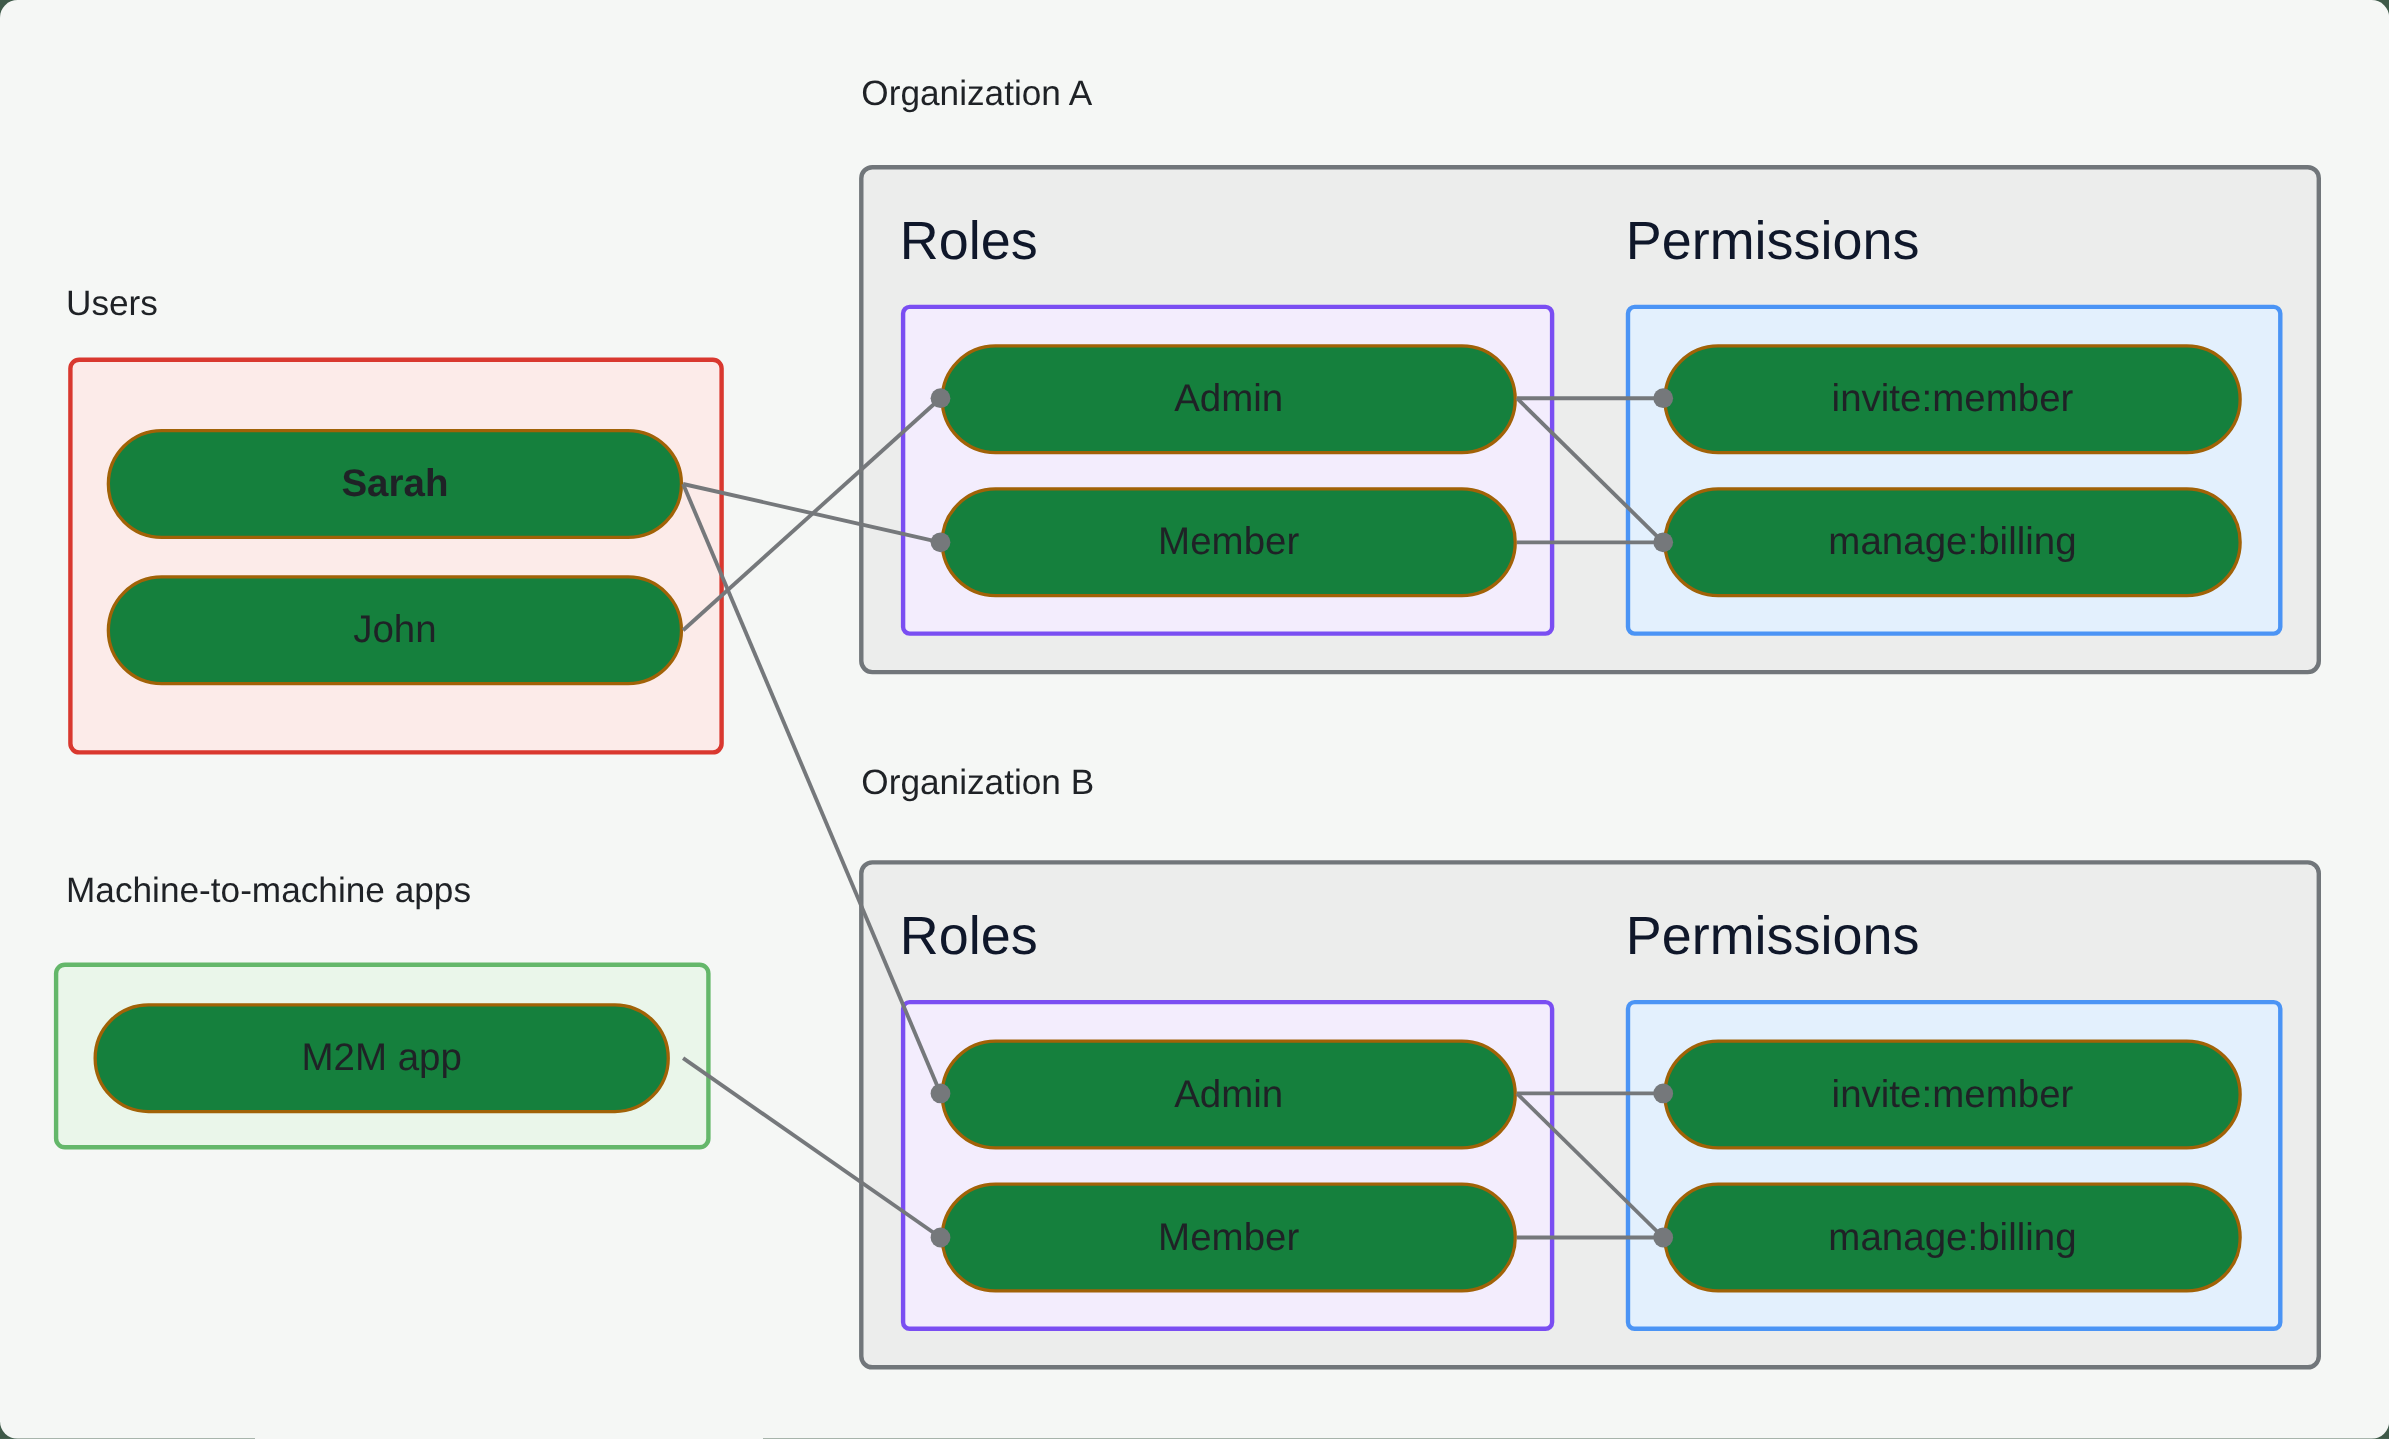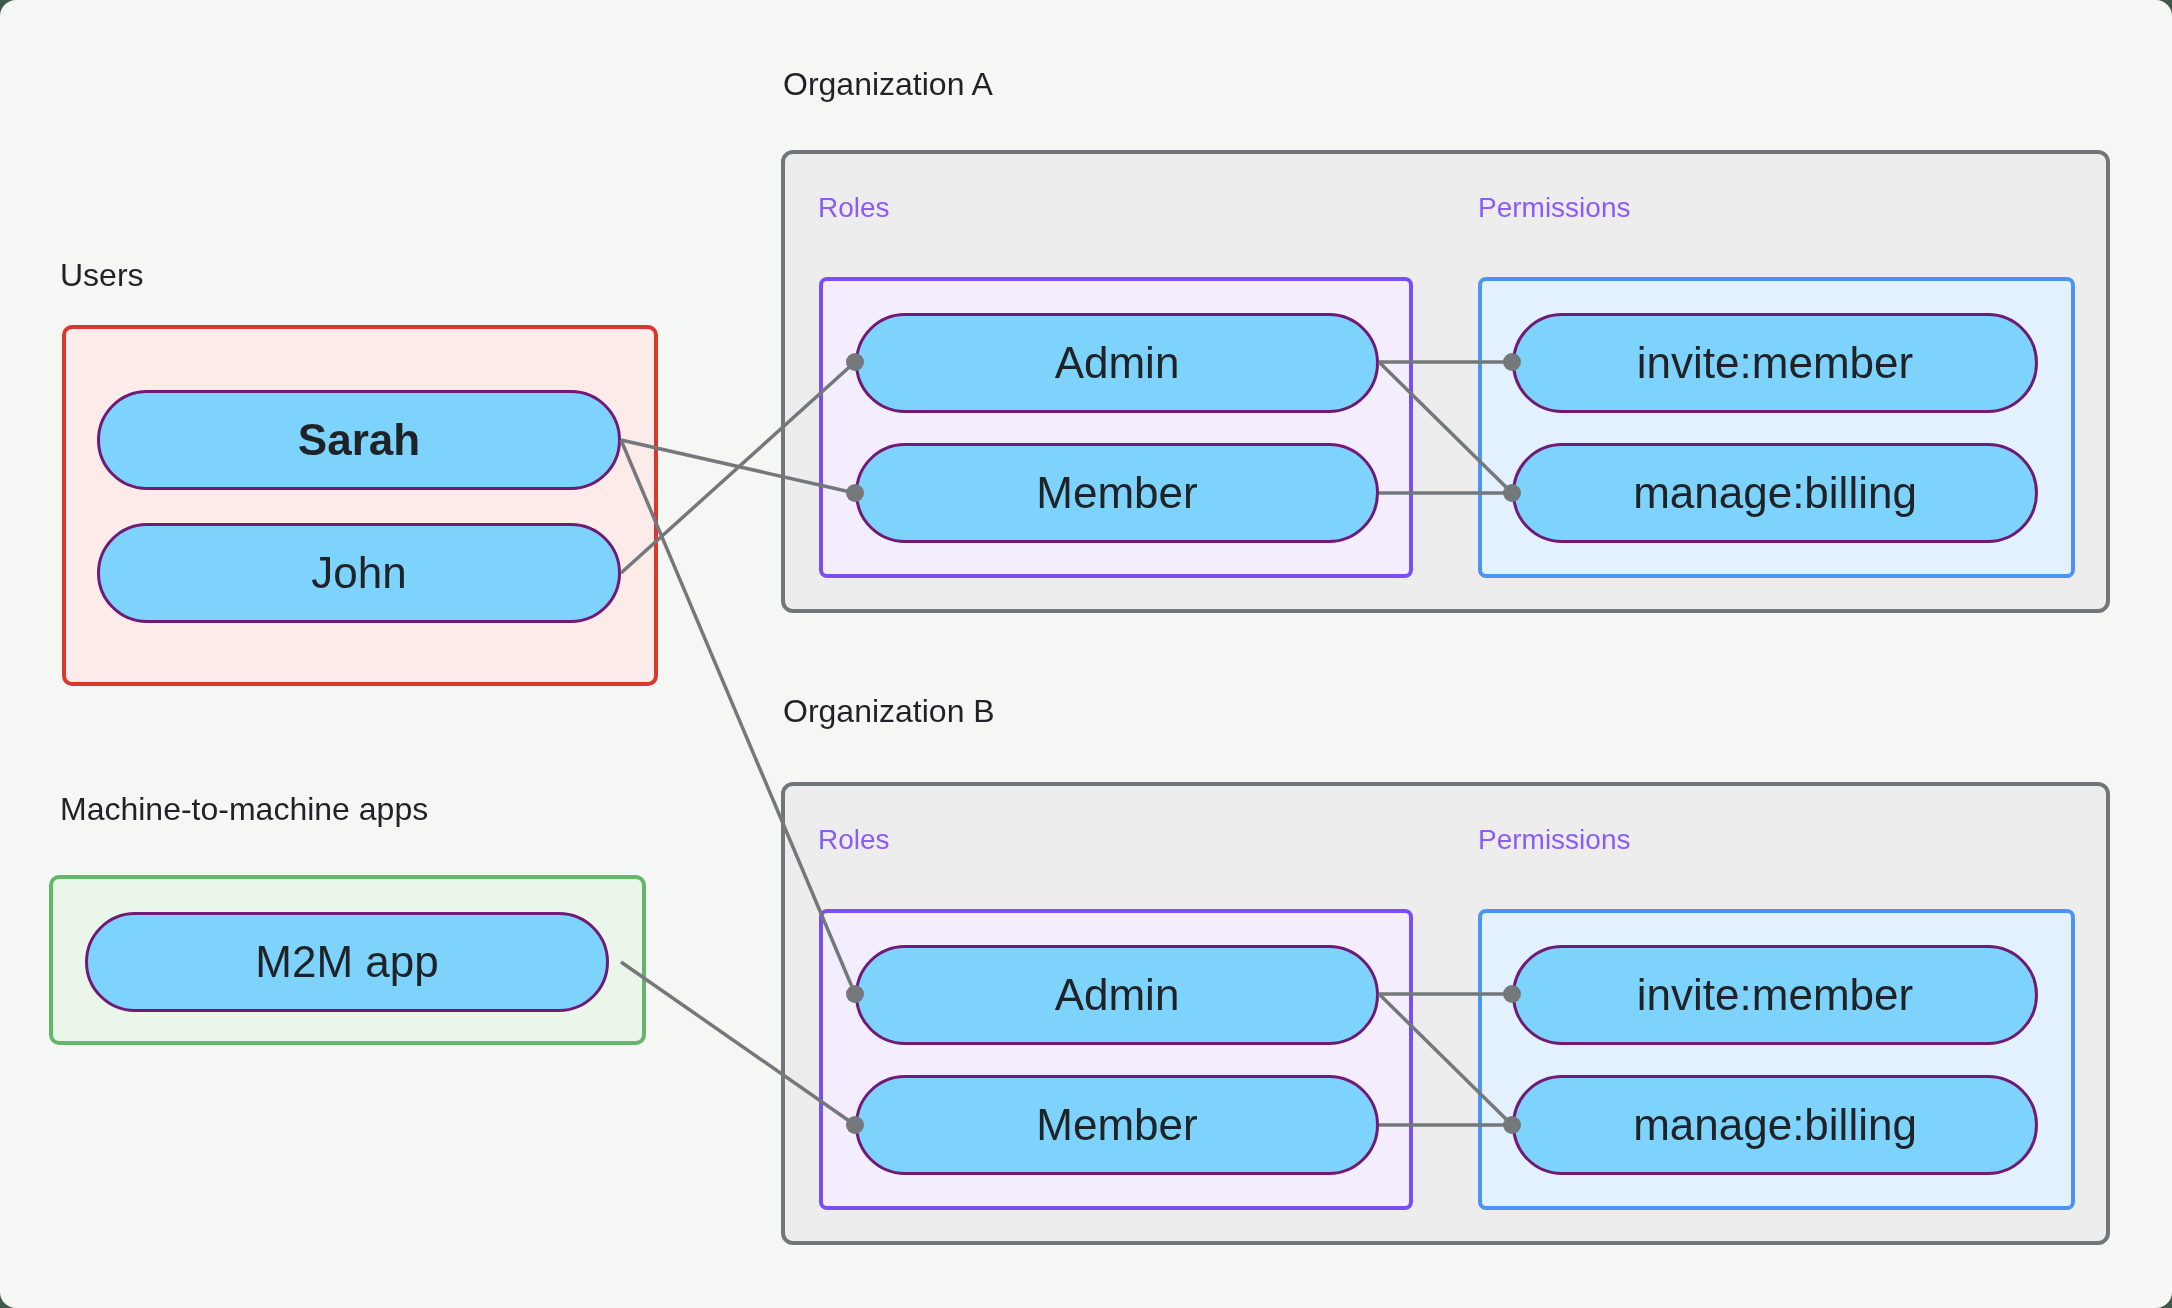--- a/index.html
+++ b/index.html
@@ -19,48 +19,48 @@
   }
   .section-label {
     position: absolute;
     font-size: 32px;
     line-height: 1.1;
     color: #1F2226;
     white-space: nowrap;
   }
   .sub-label {
     position: absolute;
-    font-size: 28px;
+    font-size: 49px;
     line-height: 1.1;
-    color: #8b5cf6;
+    color: #0f172a;
     white-space: nowrap;
   }
   .group-box {
     position: absolute;
     box-sizing: border-box;
     border-radius: 10px;
   }
   .users-box   { left: 62px;  top: 325px; width: 596px;  height: 361px; border: 4px solid #D9382F; background: #FCEBE9; }
   .m2m-box     { left: 49px;  top: 875px; width: 597px;  height: 170px; border: 4px solid #64B76A; background: #EAF6EA; }
   .org-box     { left: 781px; width: 1329px; height: 463px; border: 4px solid #71767A; background: #ECEDEC; border-radius: 12px; }
   .org-a       { top: 150px; }
   .org-b       { top: 782px; }
   .roles-box   { left: 34px;  top: 123px; width: 594px; height: 301px; border: 4px solid #7A4EF2; background: #F3EDFD; border-radius: 8px; box-sizing: border-box; position: absolute; }
   .perms-box   { left: 693px; top: 123px; width: 597px; height: 301px; border: 4px solid #4B94F5; background: #E3F0FD; border-radius: 8px; box-sizing: border-box; position: absolute; }
   .pill {
     position: absolute;
     box-sizing: border-box;
     height: 100px;
-    border: 3px solid #701a75;
+    border: 3px solid #a16207;
     border-radius: 50px;
-    background: #7dd3fc;
+    background: #15803d;
     display: flex;
     align-items: center;
     justify-content: center;
-    font-size: 44px;
+    font-size: 35px;
     color: #1F2226;
     white-space: nowrap;
   }
   .users-box .pill  { left: 31px; width: 524px; }
   .pill.slot-1      { top: 61px; font-weight: bold; }
   .pill.slot-2      { top: 194px; }
   .m2m-box .pill    { left: 32px; top: 33px; width: 524px; }
   .roles-box .pill  { left: 32px; width: 524px; }
   .perms-box .pill  { left: 30px; width: 526px; }
   .inner-slot-1     { top: 32px; }

